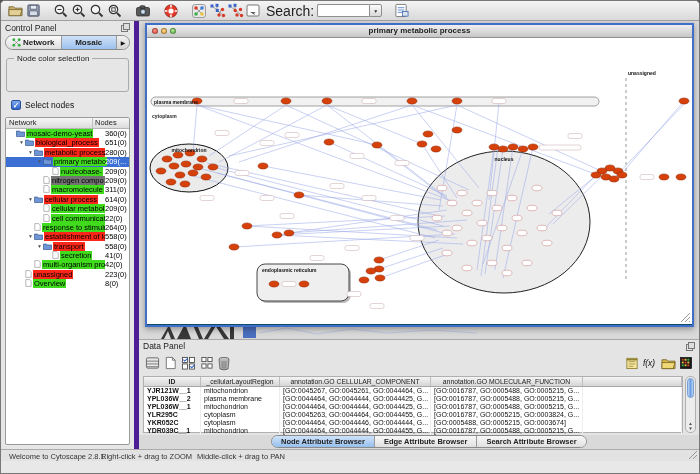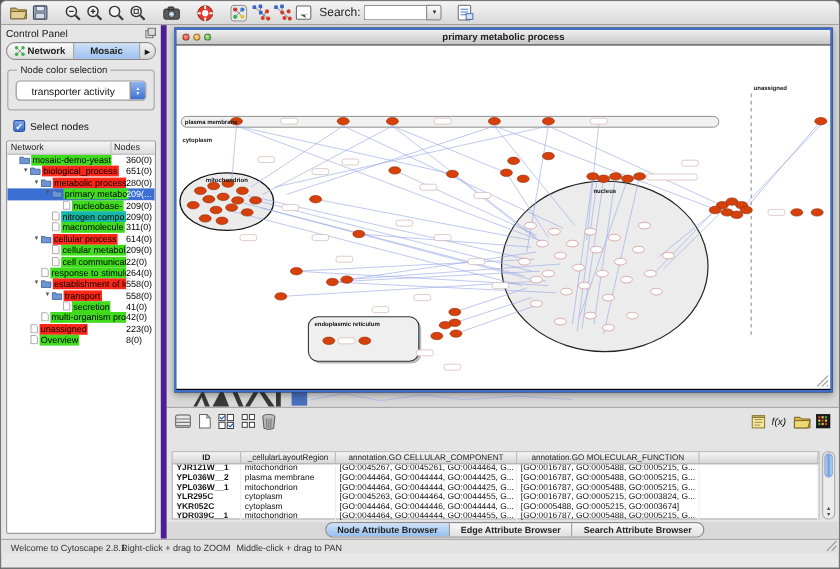--- a/index.html
+++ b/index.html
@@ -11,21 +11,21 @@
   .tl { position:absolute; top:3px; width:8px; height:8px; border-radius:50%; border:1px solid rgba(0,0,0,.35); }
   .tl.red { left:7px; background:radial-gradient(circle at 35% 30%, #ff9a8a,#f0493c); }
   .tl.yel { left:19px; background:radial-gradient(circle at 35% 30%, #ffd98a,#f0a73c); }
   .tl.grn { left:31px; background:radial-gradient(circle at 35% 30%, #b8f0a0,#58b93c); }
   .title-text { position:absolute; left:0; right:0; top:1px; text-align:center; font-size:9px; font-weight:bold; color:#333; }
 
   
   .toolbar { height:20px; background:linear-gradient(#f4f4f4,#d9d9d9); border-bottom:1px solid #9f9f9f; display:flex; align-items:center; padding-left:5px; }
   .tbtn { width:18px; height:18px; display:flex; align-items:center; justify-content:center; }
   .tgap { width:10px; }
-  .search-label { font-size:10px; color:#222; margin:0 3px 0 4px; }
+  .search-label { font-size:14px; color:#222; margin:0 3px 0 4px; }
   .search-wrap { display:flex; align-items:center; height:13px; }
   .search-input { width:52px; height:13px; border:1px solid #8f8f8f; border-right:none; background:#fff; font-size:8px; padding:0 2px; border-radius:2px 0 0 2px; outline:none; }
   .search-drop { width:13px; height:13px; border:1px solid #8f8f8f; background:linear-gradient(#fdfdfd,#d8d8d8); font-size:5px; color:#333; display:flex; align-items:center; justify-content:center; border-radius:0 2px 2px 0; }
 
   
   .main { display:flex; height:428px; }
   .cpanel { width:138px; background:#e6e6e6; border-right:5px solid #4c1d95; display:flex; flex-direction:column; }
   .desktop { position:relative; flex:1; background:#d9d9d9; overflow:hidden; }
 
   
@@ -51,21 +51,21 @@
   .trow { position:relative; height:9.4px; display:flex; align-items:flex-start; font-size:7.5px; line-height:9px; white-space:nowrap; }
   .trow.sel { background:#3b6fd3; }
   .tarrow { font-size:5px; color:#555; width:7px; text-align:center; flex:none; }
   .tspace { width:7px; flex:none; }
   .ticn { flex:none; margin-right:1px; }
   .tlabel { padding:0 1px; color:#000; overflow:hidden; flex:none; max-width:72px; }
   .tnum { position:absolute; left:99px; font-size:7.5px; color:#000; background:#fff; }
   .trow.sel .tnum { background:transparent; color:#fff; }
 
   
-  .net-frame { position:absolute; left:6px; top:2px; width:549px; height:304px; border:2px solid #3f6fc8; background:#000000; box-shadow:0 2px 6px rgba(0,0,0,.35); }
+  .net-frame { position:absolute; left:6px; top:2px; width:549px; height:304px; border:2px solid #3f6fc8; background:#0c4a6e; box-shadow:0 2px 6px rgba(0,0,0,.35); }
   .net-titlebar { position:relative; height:13px; background:linear-gradient(#f0f0f0,#c6c6c6); border-bottom:1px solid #909090; }
   .net-titlebar .tl { width:6px; height:6px; top:3px; }
   .net-titlebar .tl.red { left:5px; } .net-titlebar .tl.yel { left:14px; } .net-titlebar .tl.grn { left:23px; }
   .net-title { position:absolute; left:0; right:0; top:1px; text-align:center; font-size:8px; font-weight:bold; color:#222; }
   .net-canvas { position:relative; width:545px; height:286px; background:#fff; }
 
   
   .dpanel { position:absolute; left:0; right:0; top:318px; height:96px; background:#e4e4e4; border-top:1px solid #a8a8a8; }
   .dp-head { height:12px; display:flex; align-items:center; padding:0 4px; font-size:8.5px; color:#222; }
   .dp-toolbar { height:22px; display:flex; align-items:center; padding:0 4px; }
@@ -259,27 +259,20 @@
             </svg>
           <span>Network</span>
         </div>
         <div class="ctab active">
             <span>Mosaic</span>
           </div>
         <div class="ctab-arrow">▶</div>
       </div>
       <div class="groupbox">
         <span class="gb-title">Node color selection</span>
-        <div class="dropdown">
-          <span class="dval">transporter activity</span>
-          <span class="dd-step">
-              <span>▲</span>
-              <span>▼</span>
-            </span>
-        </div>
       </div>
       <div class="chkrow">
         <span class="chk">✓</span>
         <span class="chklabel">Select nodes</span>
       </div>
       <div class="treebox">
         <div class="thead">
           <span class="thc1">Network</span>
           <span class="thc2">Nodes</span>
         </div>
@@ -340,21 +333,21 @@
               <span class="tnum">209(0)</span>
             </div>
             <div class="trow">
               <span style="flex: 0 0 auto; width: 30px;"></span>
               <span class="tspace"></span>
               <span class="ticn">
                 <svg width="7" height="8" viewBox="0 0 7 8">
                   <path d="M0.8 0.6 h4 l1.4 1.4 v5.4 h-5.4z" fill="#fff" stroke="#888" stroke-width="0.6"></path>
                 </svg>
               </span>
-              <span class="tlabel" style="background: #14b8a6;">nitrogen compo</span>
+              <span class="tlabel" style="background: #737373;">nitrogen compo</span>
               <span class="tnum">209(0)</span>
             </div>
             <div class="trow">
               <span style="flex: 0 0 auto; width: 30px;"></span>
               <span class="tspace"></span>
               <span class="ticn">
                 <svg width="7" height="8" viewBox="0 0 7 8">
                   <path d="M0.8 0.6 h4 l1.4 1.4 v5.4 h-5.4z" fill="#fff" stroke="#888" stroke-width="0.6"></path>
                 </svg>
               </span>
@@ -673,20 +666,30 @@
                   <line x1="534" y1="284" x2="543" y2="275"></line>
                   <line x1="538" y1="284" x2="543" y2="279"></line>
                   <line x1="542" y1="284" x2="543" y2="283"></line>
                 </g>
             </g>
           </svg>
         </div>
       </div>
 
       <div class="dpanel">
+        <div class="dp-head">
+          <span>Data Panel</span>
+          <span class="sp" style="flex:1"></span>
+          <span>
+              <svg width="9" height="9" viewBox="0 0 9 9">
+                <rect x="0.5" y="2.5" width="6" height="6" fill="none" stroke="#777" stroke-width="1"></rect>
+                <rect x="2.5" y="0.5" width="6" height="6" fill="#ddd" stroke="#777" stroke-width="1"></rect>
+              </svg>
+            </span>
+        </div>
         <div class="dp-toolbar">
           <span class="tbtn">
               <svg width="15" height="14" viewBox="0 0 16 15">
                 <rect x="1.5" y="2" width="13" height="11" rx="1.5" fill="#e8e8e8" stroke="#555" stroke-width="0.9"></rect>
                 <g stroke="#777" stroke-width="1">
                   <line x1="2" y1="5.5" x2="14" y2="5.5"></line>
                   <line x1="2" y1="8.5" x2="14" y2="8.5"></line>
                   <line x1="2" y1="11.5" x2="14" y2="11.5"></line>
                 </g>
               </svg>

